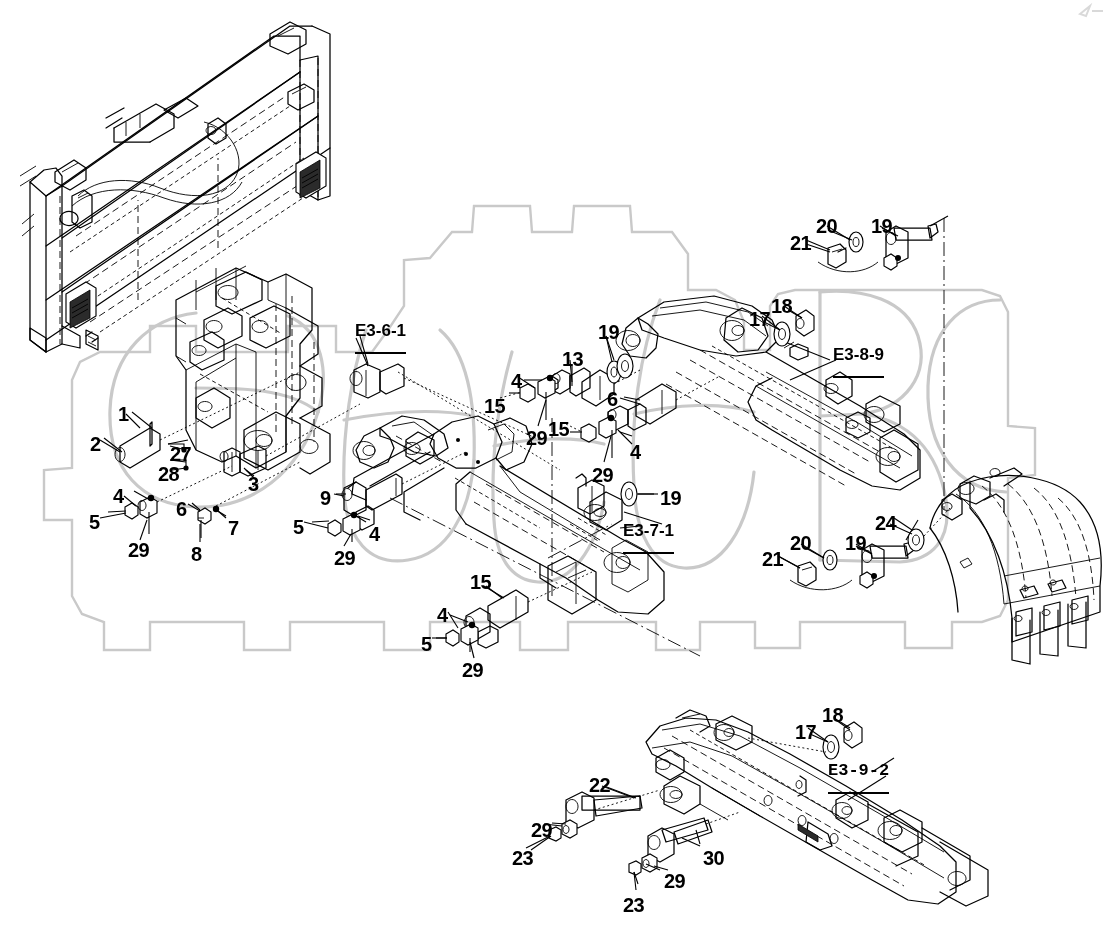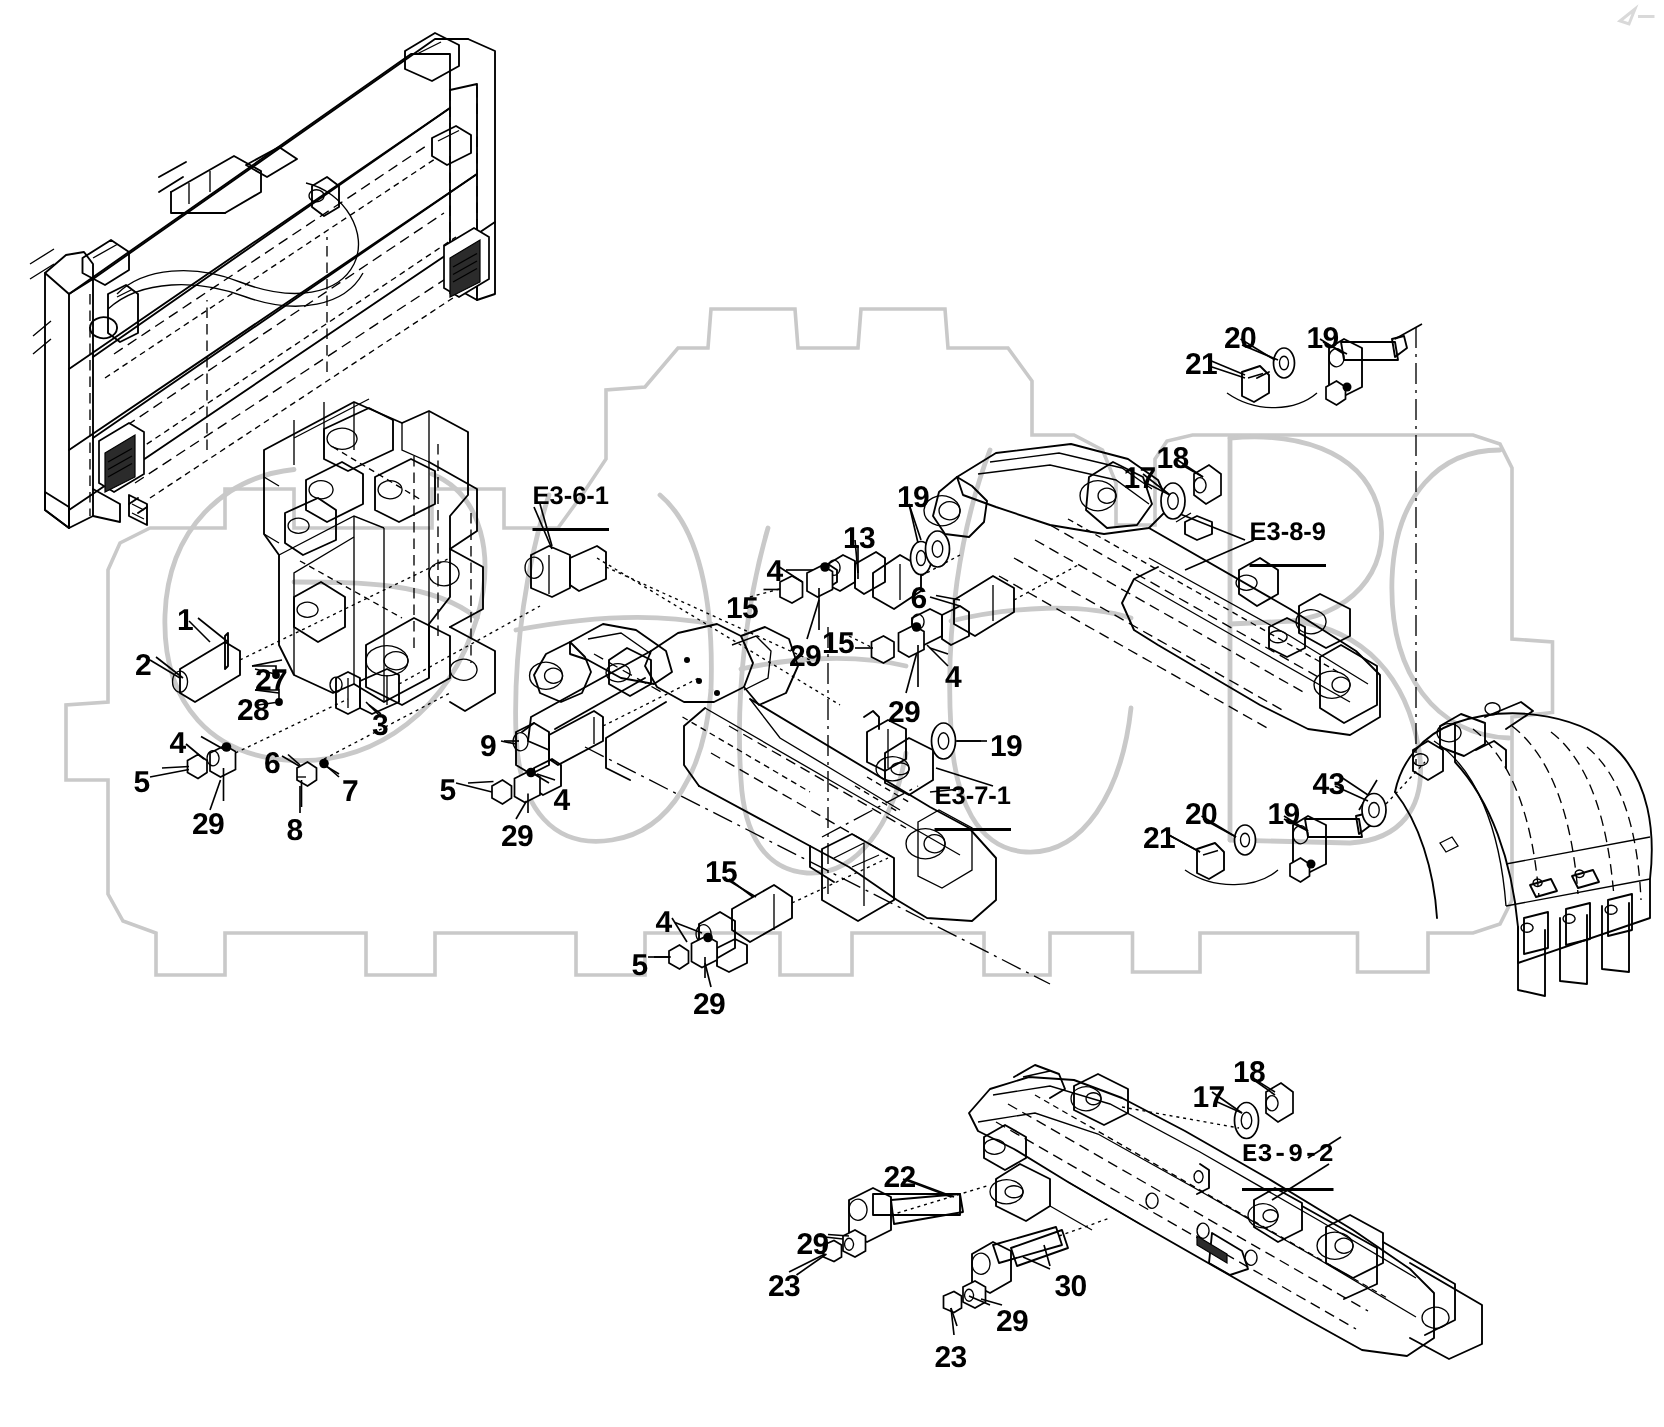--- a/index.html
+++ b/index.html
@@ -670,21 +670,21 @@
       <div class="callout num" style="left: 470px; top: 572px;">15</div>
       <div class="callout num" style="left: 437px; top: 605px;">4</div>
       <div class="callout num" style="left: 421px; top: 634px;">5</div>
       <div class="callout num" style="left: 462px; top: 660px;">29</div>
       <div class="callout num" style="left: 749px; top: 309px;">17</div>
       <div class="callout num" style="left: 771px; top: 296px;">18</div>
       <div class="callout ref" style="left: 833px; top: 346px;"><u>E3-8-9</u></div>
       <div class="callout num" style="left: 790px; top: 233px;">21</div>
       <div class="callout num" style="left: 816px; top: 216px;">20</div>
       <div class="callout num" style="left: 871px; top: 216px;">19</div>
-      <div class="callout num" style="left: 875px; top: 513px;">43</div>
+      <div class="callout num" style="left: 875px; top: 513px;">24</div>
       <div class="callout num" style="left: 762px; top: 549px;">21</div>
       <div class="callout num" style="left: 790px; top: 533px;">20</div>
       <div class="callout num" style="left: 845px; top: 533px;">19</div>
       <div class="callout num" style="left: 795px; top: 722px;">17</div>
       <div class="callout num" style="left: 822px; top: 705px;">18</div>
       <div class="callout ref" style="left: 828px; top: 762px; font-family: Liberation Mono, monospace;"><u>E3-9-2</u></div>
       <div class="callout num" style="left: 589px; top: 775px;">22</div>
       <div class="callout num" style="left: 531px; top: 820px;">29</div>
       <div class="callout num" style="left: 512px; top: 848px;">23</div>
       <div class="callout num" style="left: 703px; top: 848px; text-align: right;">30</div>

